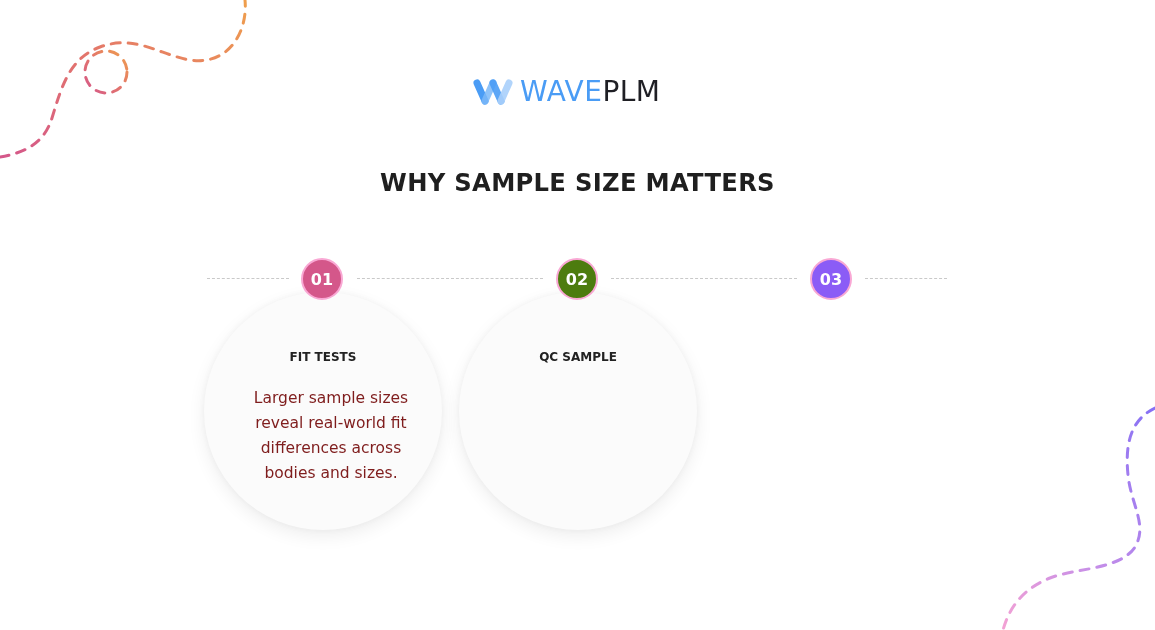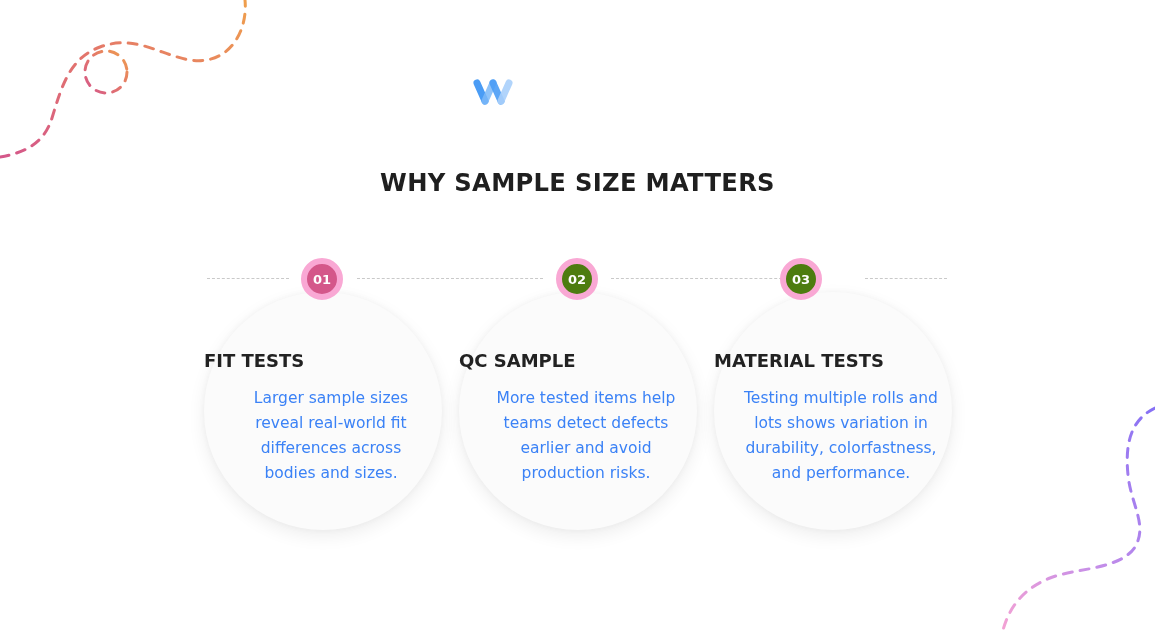--- a/index.html
+++ b/index.html
@@ -32,34 +32,34 @@
       position: absolute; top: 278px; height: 0; border-top: 1.5px dashed #c9c9c9;
     }
 
     .step {
       position: absolute; width: 238px; height: 238px; border-radius: 50%;
       background: #fbfbfb;
       box-shadow: 0 6px 18px rgba(0,0,0,0.07), 0 0 6px rgba(0,0,0,0.04);
       top: 292px;
     }
     .step-head {
-      position: absolute; left: 0; width: 100%; top: 58px; text-align: left;
-      font-weight: bold; font-size: 18px; color: #222;
+      position: absolute; left: 0; width: 100%; top: 58px; text-align: center;
+      font-weight: bold; font-size: 12px; color: #222;
       font-family: "DejaVu Sans", sans-serif;
     }
     .step-body {
       position: absolute; left: 30px; right: 14px; top: 94px; text-align: center;
-      font-size: 15.5px; line-height: 25px; color: #3b82f6;
+      font-size: 15.5px; line-height: 25px; color: #7f1d1d;
       font-family: "DejaVu Sans", sans-serif;
     }
     .badge {
       position: absolute; width: 42px; height: 42px; border-radius: 50%;
-      top: 258px; color: #fff; font-weight: bold; font-size: 13px;
+      top: 258px; color: #fff; font-weight: bold; font-size: 16px;
       display: flex; align-items: center; justify-content: center;
-      border: 6px solid #f9a8d4;
+      border: 2px solid #f9a8d4;
       font-family: "DejaVu Sans", sans-serif;
     }
   </style>
 </head>
 <body>
 
 <div class="canvas">
 
   <svg class="deco" viewBox="0 0 1155 630">
     <defs>
@@ -85,39 +85,35 @@
 
   <div class="logo">
     <svg class="logo-mark" viewBox="0 0 42 28">
       <g stroke-linecap="round" stroke-width="7" fill="none">
         <path d="M5 5 L13 23" stroke="#4a9cf5"></path>
         <path d="M13 23 L21 5" stroke="#7bb8f8" opacity="0.85"></path>
         <path d="M21 5 L29 23" stroke="#4a9cf5" opacity="0.9"></path>
         <path d="M29 23 L37 5" stroke="#a9cffb" opacity="0.9"></path>
       </g>
     </svg>
+    <span class="logo-text"><span class="logo-wave">WAVE</span><span class="logo-plm">PLM</span></span>
   </div>
 
   <div class="title">WHY SAMPLE SIZE MATTERS</div>
 
   <div class="timeline" style="left:207px; width:82px;"></div>
   <div class="timeline" style="left:357px; width:186px;"></div>
   <div class="timeline" style="left:611px; width:186px;"></div>
   <div class="timeline" style="left:865px; width:82px;"></div>
 
   <div class="step" style="left:204px;">
     <div class="step-head">FIT TESTS</div>
     <div class="step-body">Larger sample sizes reveal real-world fit differences across bodies and sizes.</div>
   </div>
   <div class="step" style="left:459px;">
     <div class="step-head">QC SAMPLE</div>
-    <div class="step-body">More tested items help teams detect defects earlier and avoid production risks.</div>
-  </div>
-  <div class="step" style="left:714px;">
-    <div class="step-head">MATERIAL TESTS</div>
-    <div class="step-body">Testing multiple rolls and lots shows variation in durability, colorfastness, and performance.</div>
   </div>
 
   <div class="badge" style="left:301px; background:#d4578a;">01</div>
   <div class="badge" style="left:556px; background:#4d7c0f;">02</div>
-  <div class="badge" style="left:780px; background:#4d7c0f;">03</div>
+  <div class="badge" style="left:810px; background:#8b5cf6;">03</div>
 
 </div>
 
 </body></html>

